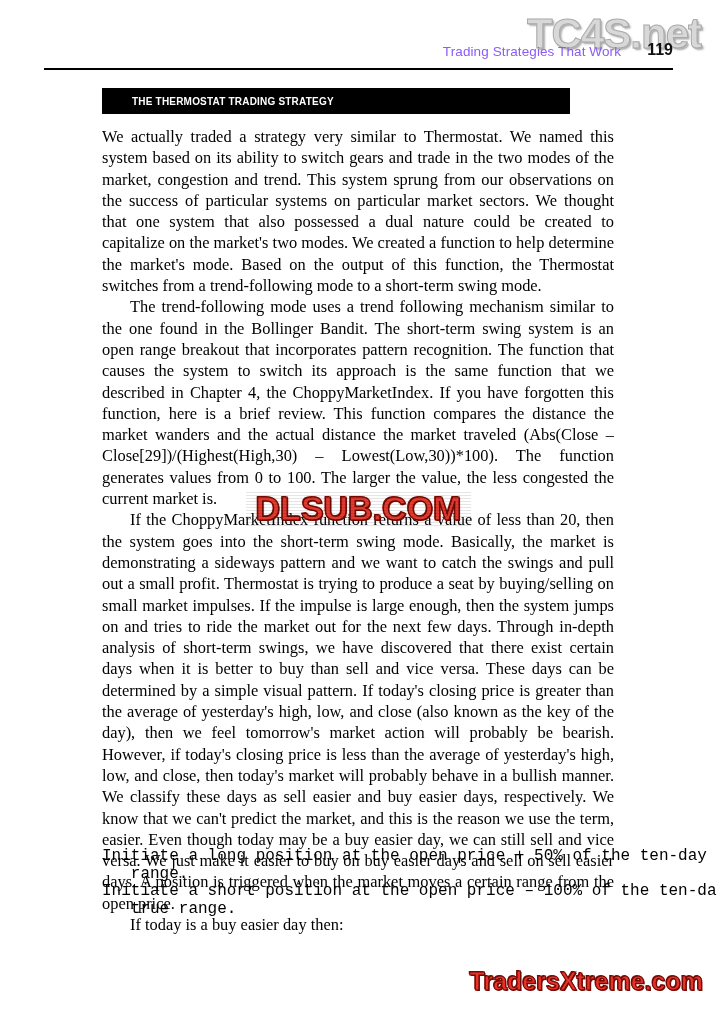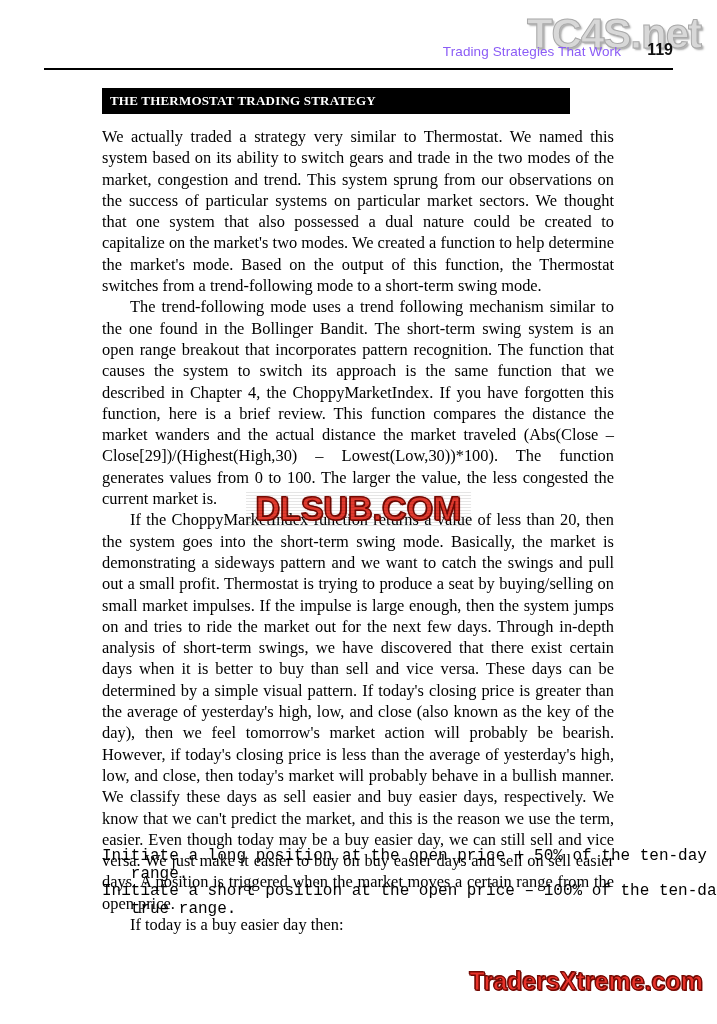--- a/index.html
+++ b/index.html
@@ -115,27 +115,27 @@
 
   
   .section-head {
     position: absolute;
     top: 88px;
     left: 102px;
     width: 468px;
     height: 26px;
     background: #000;
     color: #fff;
-    font-family: Liberation Serif, serif;
+    font-family: Liberation Sans, sans-serif;
     font-weight: bold;
-    font-size: 13px;
+    font-size: 10px;
     letter-spacing: 0.2px;
     display: flex;
     align-items: center;
-    padding-left: 8px;
+    padding-left: 30px;
     box-sizing: border-box;
   }
 
   
   .body {
     position: absolute;
     top: 126px;
     left: 102px;
     width: 512px;
   }

